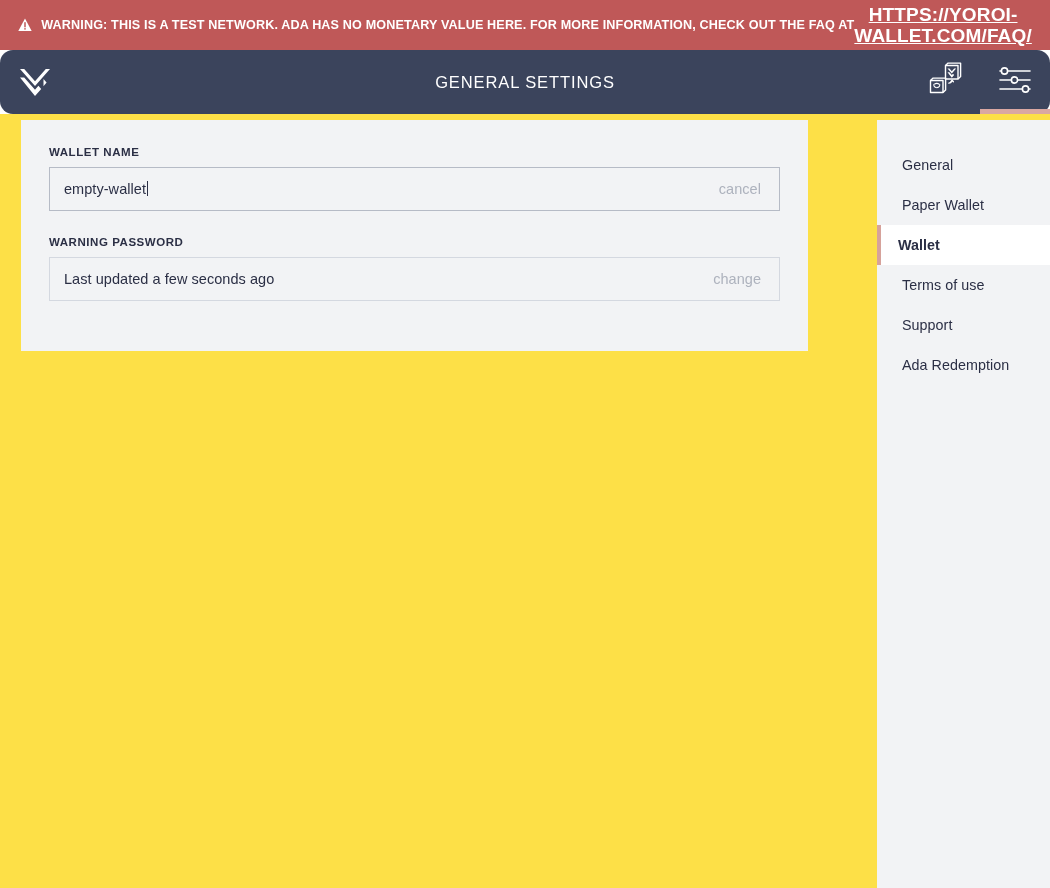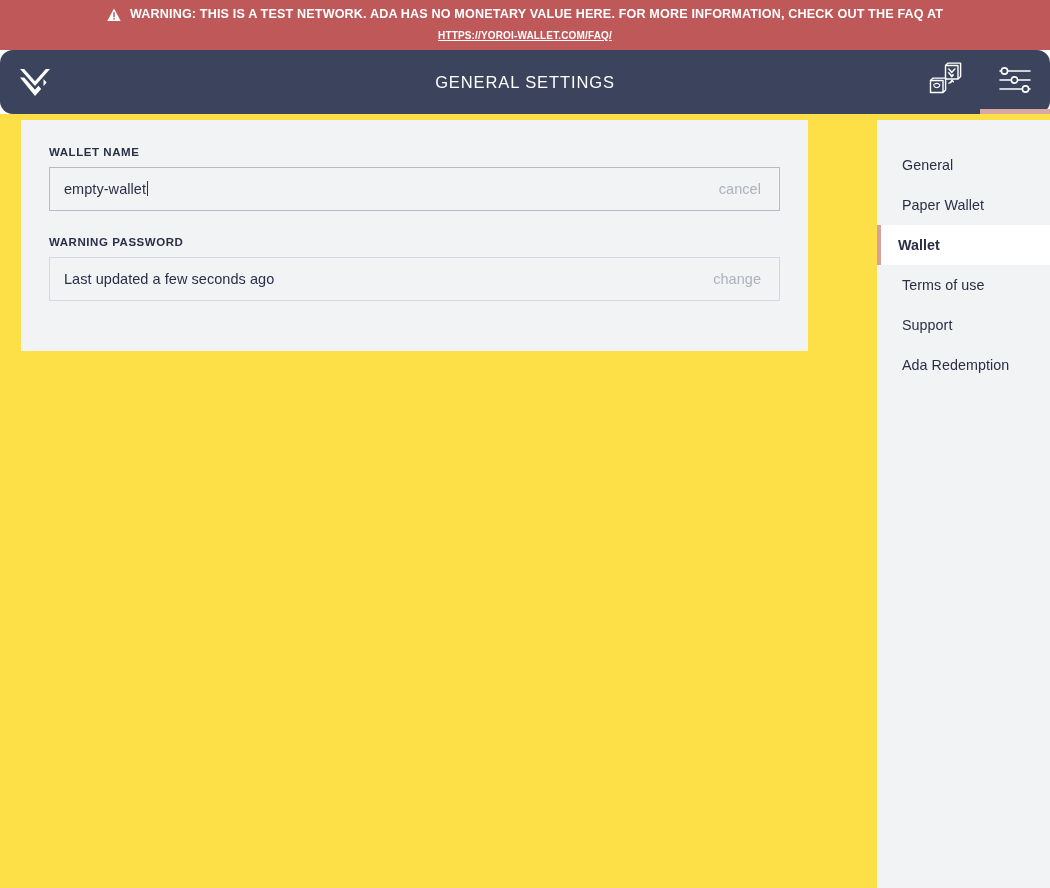--- a/index.html
+++ b/index.html
@@ -18,21 +18,20 @@
     height: 888px;
     background: #ffffff;
   }
 
   
   .warning-banner {
     height: 50px;
     background: #bf5858;
     color: #ffffff;
     display: flex;
-    flex-direction: column;
     align-items: center;
     justify-content: center;
     text-align: center;
     padding: 0 20px;
     line-height: 21px;
   }
   .warning-line-1 {
     display: flex;
     align-items: center;
     justify-content: center;
@@ -44,21 +43,21 @@
   }
   .warning-icon {
     display: inline-block;
     width: 14px;
     height: 14px;
     flex: none;
     position: relative;
     top: 0px;
   }
   .warning-link {
-    font-size: 10px;
+    font-size: 19px;
     font-weight: bold;
     color: #ffffff;
     text-decoration: underline;
     letter-spacing: 0.15px;
     cursor: pointer;
   }
 
   
   .navbar {
     position: relative;

